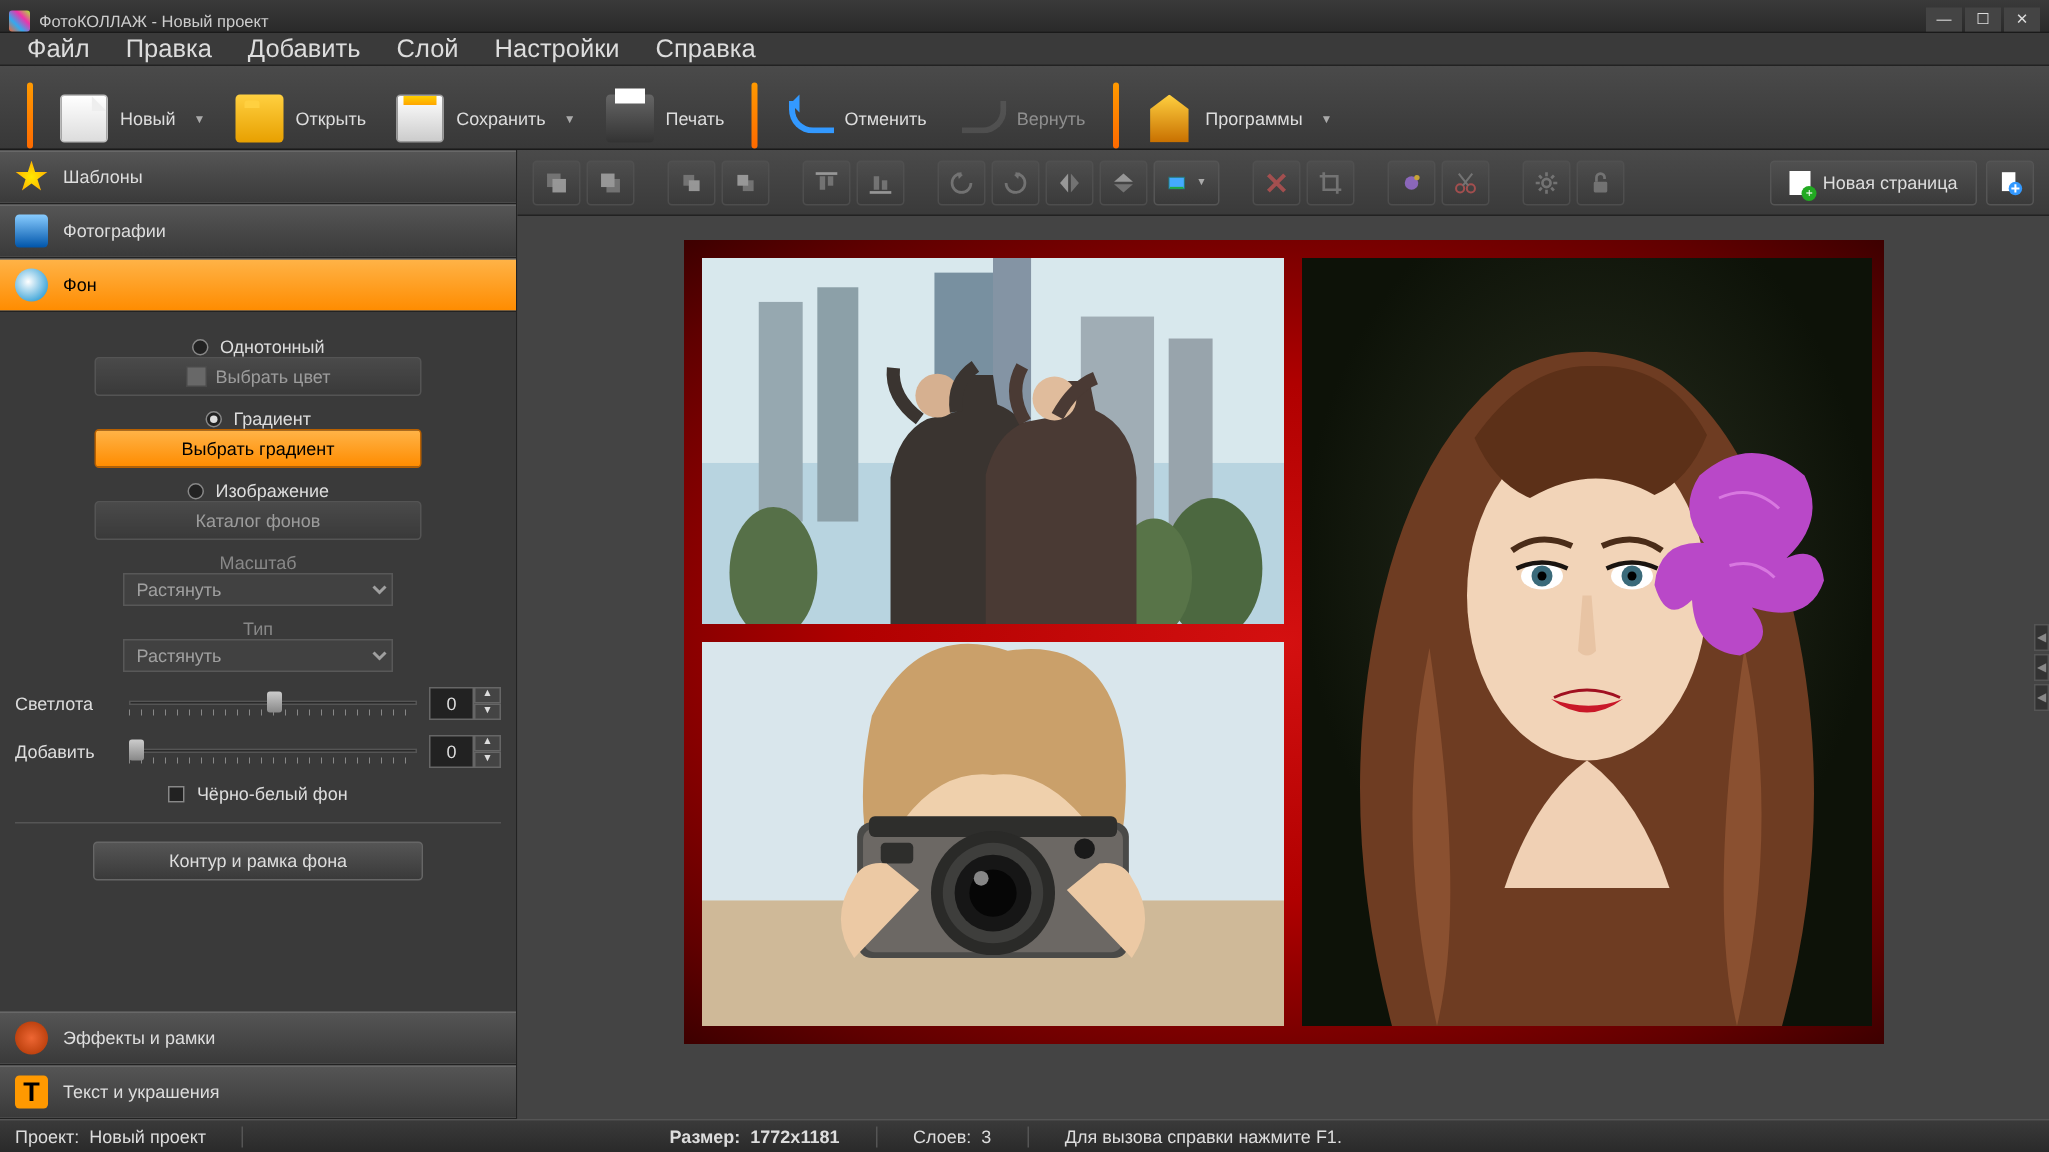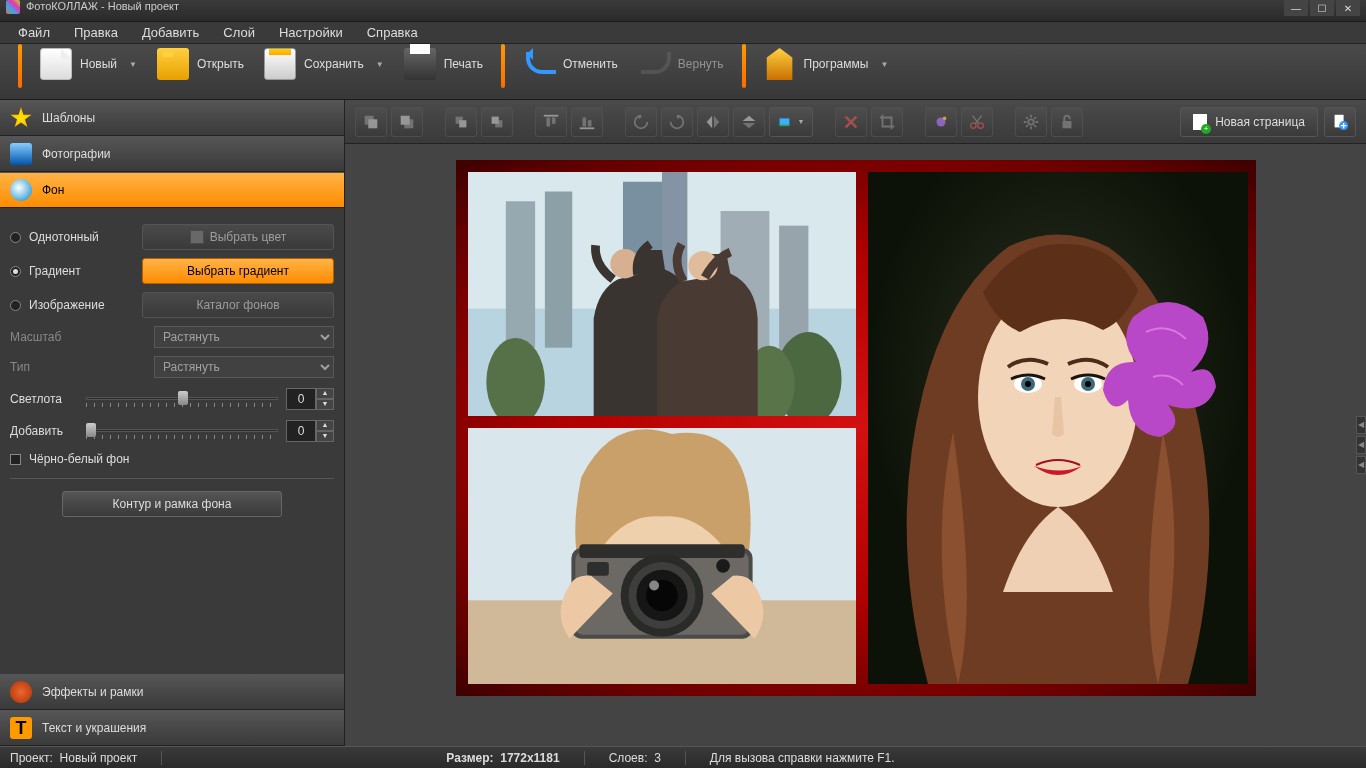--- a/index.html
+++ b/index.html
@@ -1,27 +1,27 @@
 <!DOCTYPE html>
 <html><head>
 <meta charset="utf-8">
 <style>
 * { margin: 0; padding: 0; box-sizing: border-box; font-family: Tahoma, Arial, sans-serif; font-size: 12px; color: #ddd; }
 body { background: #333; width: 1366px; height: 768px; overflow: hidden; }
 
-.titlebar { height: 22px; background: linear-gradient(#3a3a3a,#2a2a2a); display: flex; align-items: flex-start; padding: 0 6px; border-bottom: 1px solid #1a1a1a; }
+.titlebar { height: 22px; background: linear-gradient(#3a3a3a,#2a2a2a); display: flex; align-items: flex-end; padding: 0 6px; border-bottom: 1px solid #1a1a1a; }
 .titlebar .app-icon { width: 14px; height: 14px; background: linear-gradient(45deg,#e63,#3ae,#e3a,#ae3); margin-right: 6px; border-radius: 2px; }
 .titlebar .title { flex: 1; font-size: 11px; color: #ccc; }
 .win-controls { display: flex; gap: 2px; }
 .win-btn { width: 24px; height: 16px; background: #444; display: flex; align-items: center; justify-content: center; font-size: 10px; cursor: pointer; }
 
 .menubar { height: 22px; background: #3a3a3a; display: flex; align-items: center; padding: 0 8px; gap: 4px; border-bottom: 1px solid #222; }
-.menubar span { padding: 2px 10px; cursor: pointer; font-size: 13px; }
-
-.toolbar { height: 56px; background: linear-gradient(#4a4a4a,#383838); display: flex; align-items: flex-start; padding: 0 10px; border-bottom: 1px solid #1a1a1a; }
+.menubar span { padding: 2px 10px; cursor: pointer; font-size: 17px; }
+
+.toolbar { height: 56px; background: linear-gradient(#4a4a4a,#383838); display: flex; align-items: flex-end; padding: 0 10px; border-bottom: 1px solid #1a1a1a; }
 .tb-sep { width: 4px; height: 44px; background: linear-gradient(#ff9a00,#ff6a00); margin: 0 8px; border-radius: 2px; }
 .tb-btn { display: flex; align-items: center; gap: 8px; padding: 4px 10px; cursor: pointer; border-radius: 3px; }
 .tb-btn .tb-icon { width: 32px; height: 32px; border-radius: 3px; }
 .tb-btn .caret { font-size: 8px; color: #aaa; margin-left: 4px; }
 .tb-btn.dim { opacity: .5; }
 .ic-new { background: linear-gradient(#fff,#ddd); border: 1px solid #bbb; position: relative; }
 .ic-new::after { content:""; position:absolute; right:0; top:0; width:10px; height:10px; background:#eee; clip-path: polygon(0 0,100% 100%,0 100%); }
 .ic-open { background: linear-gradient(#ffd040,#e8a000); border-radius: 3px; position: relative; }
 .ic-open::before { content:""; position:absolute; left:6px; top:4px; width:10px; height:5px; background:#ffd040; border-radius:2px 2px 0 0; }
 .ic-save { background: linear-gradient(#fff,#ccc); border: 1px solid #999; position:relative; }
@@ -42,27 +42,27 @@
 .accordion-header.active { background: linear-gradient(#ffb347,#ff8c00); color: #000; }
 .accordion-header.active span { color: #000; }
 .ah-icon { width: 22px; height: 22px; border-radius: 3px; }
 .ah-star { background: radial-gradient(#ffea00,#ff9900); clip-path: polygon(50% 0,61% 35%,98% 35%,68% 57%,79% 91%,50% 70%,21% 91%,32% 57%,2% 35%,39% 35%); }
 .ah-photo { background: linear-gradient(#8cf,#05a); }
 .ah-bg { background: radial-gradient(circle at 40% 40%,#fff,#08c); border-radius:50%; }
 .ah-fx { background: radial-gradient(#e63,#a30); border-radius:50%; }
 .ah-text { background: #ff9900; color:#000; font-weight:bold; font-size:18px; text-align:center; line-height:22px; }
 
 .panel { flex: 1; background: #3a3a3a; overflow-y: auto; padding: 8px 10px; }
-.panel-row { display: flex; align-items: center; justify-content: space-between; margin: 8px 0; }
+.panel-row { display: flex; align-items: center; justify-content: space-between; margin: 8px 0; flex-direction: column; }
 .panel-row.divider-above { border-top: 1px solid #555; padding-top: 12px; margin-top: 12px; align-items: center; }
 .radio-lbl { display: flex; align-items: center; gap: 8px; cursor: pointer; }
 .radio { width: 11px; height: 11px; border: 1px solid #888; border-radius: 50%; background: #222; display: inline-flex; align-items: center; justify-content: center; }
 .radio.on::after { content:""; width:5px; height:5px; background:#ddd; border-radius:50%; }
 .chk { width: 11px; height: 11px; border: 1px solid #888; background: #222; display: inline-block; }
-.side-btn { width: 192px; height: 26px; background: linear-gradient(#555,#3a3a3a); border: 1px solid #666; border-radius: 3px; cursor: pointer; display:flex; align-items:center; justify-content:center; gap:6px; }
+.side-btn { width: 218px; height: 26px; background: linear-gradient(#555,#3a3a3a); border: 1px solid #666; border-radius: 3px; cursor: pointer; display:flex; align-items:center; justify-content:center; gap:6px; }
 .side-btn.disabled { opacity: .6; }
 .side-btn.primary { background: linear-gradient(#ffb347,#ff8c00); color: #000; border-color:#b86000; }
 .side-btn.primary span { color:#000; }
 .swatch { width: 14px; height: 14px; background: #888; border: 1px solid #555; }
 .label-dim { color: #888; }
 .panel select { width: 180px; height: 22px; background: #444; border: 1px solid #666; color: #ccc; padding: 0 4px; }
 .slider-row { display:flex; align-items:center; gap:8px; margin:10px 0; }
 .slider-row .lbl { width: 68px; }
 .slider { flex:1; height: 20px; position:relative; }
 .slider .track { position:absolute; top:8px; left:0; right:0; height:3px; background:#2a2a2a; border:1px solid #555; }

